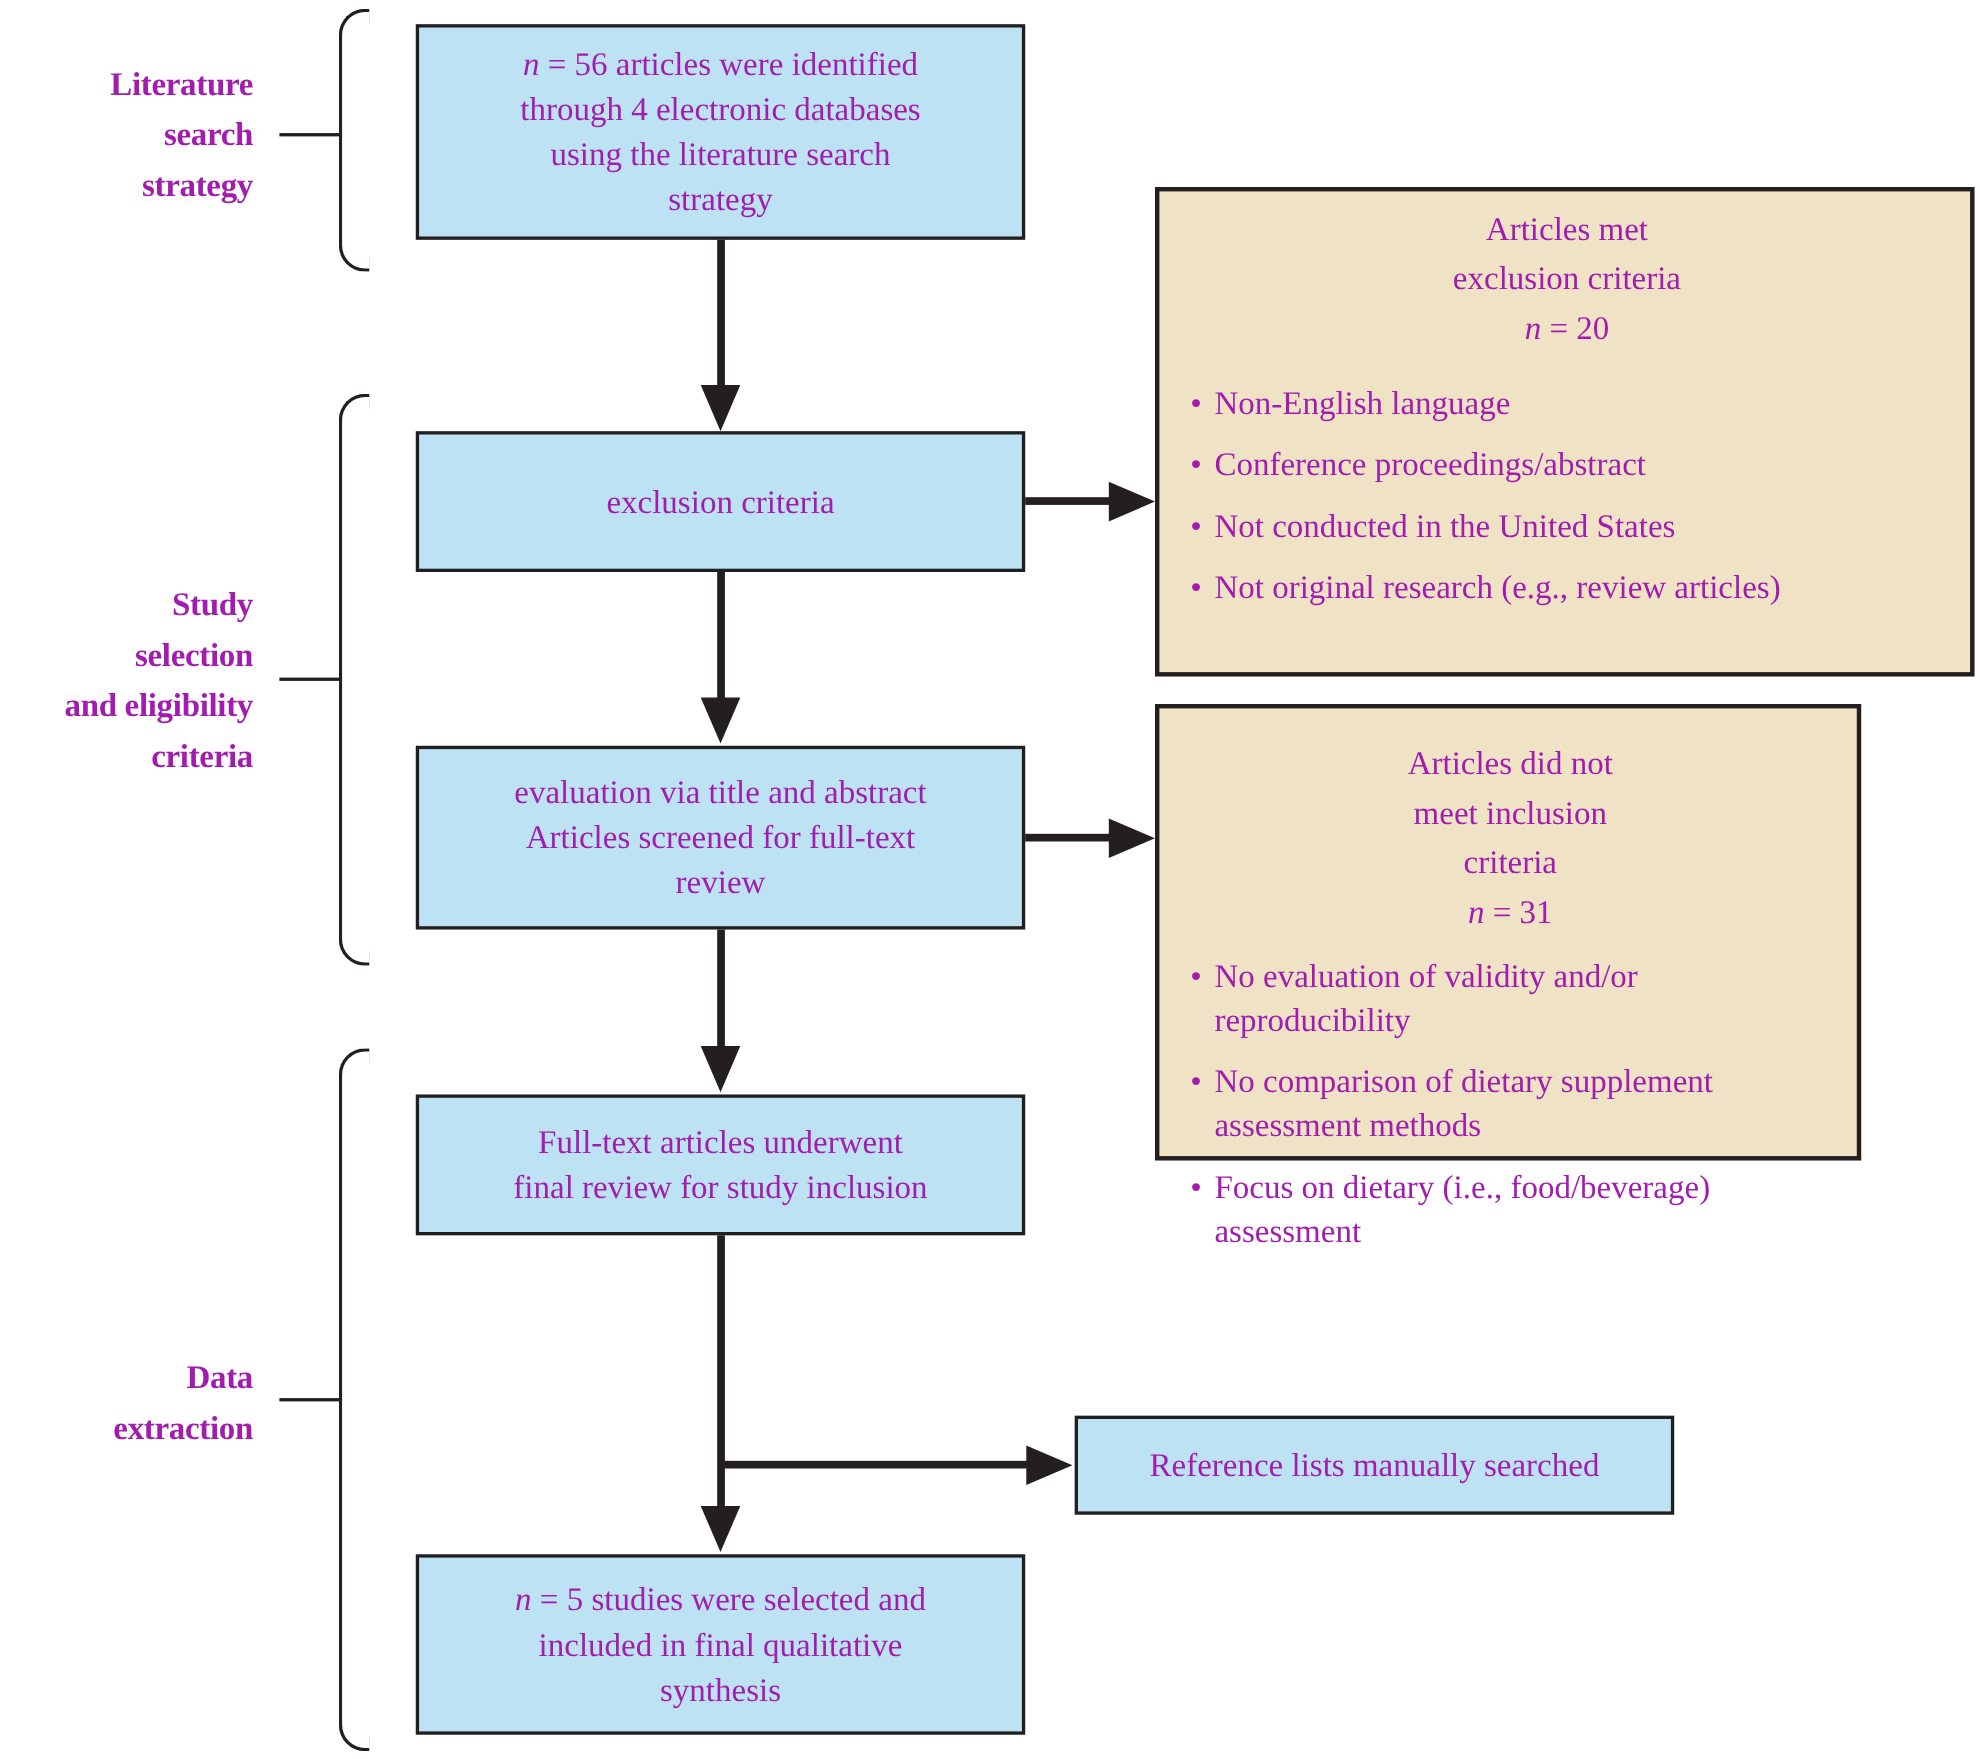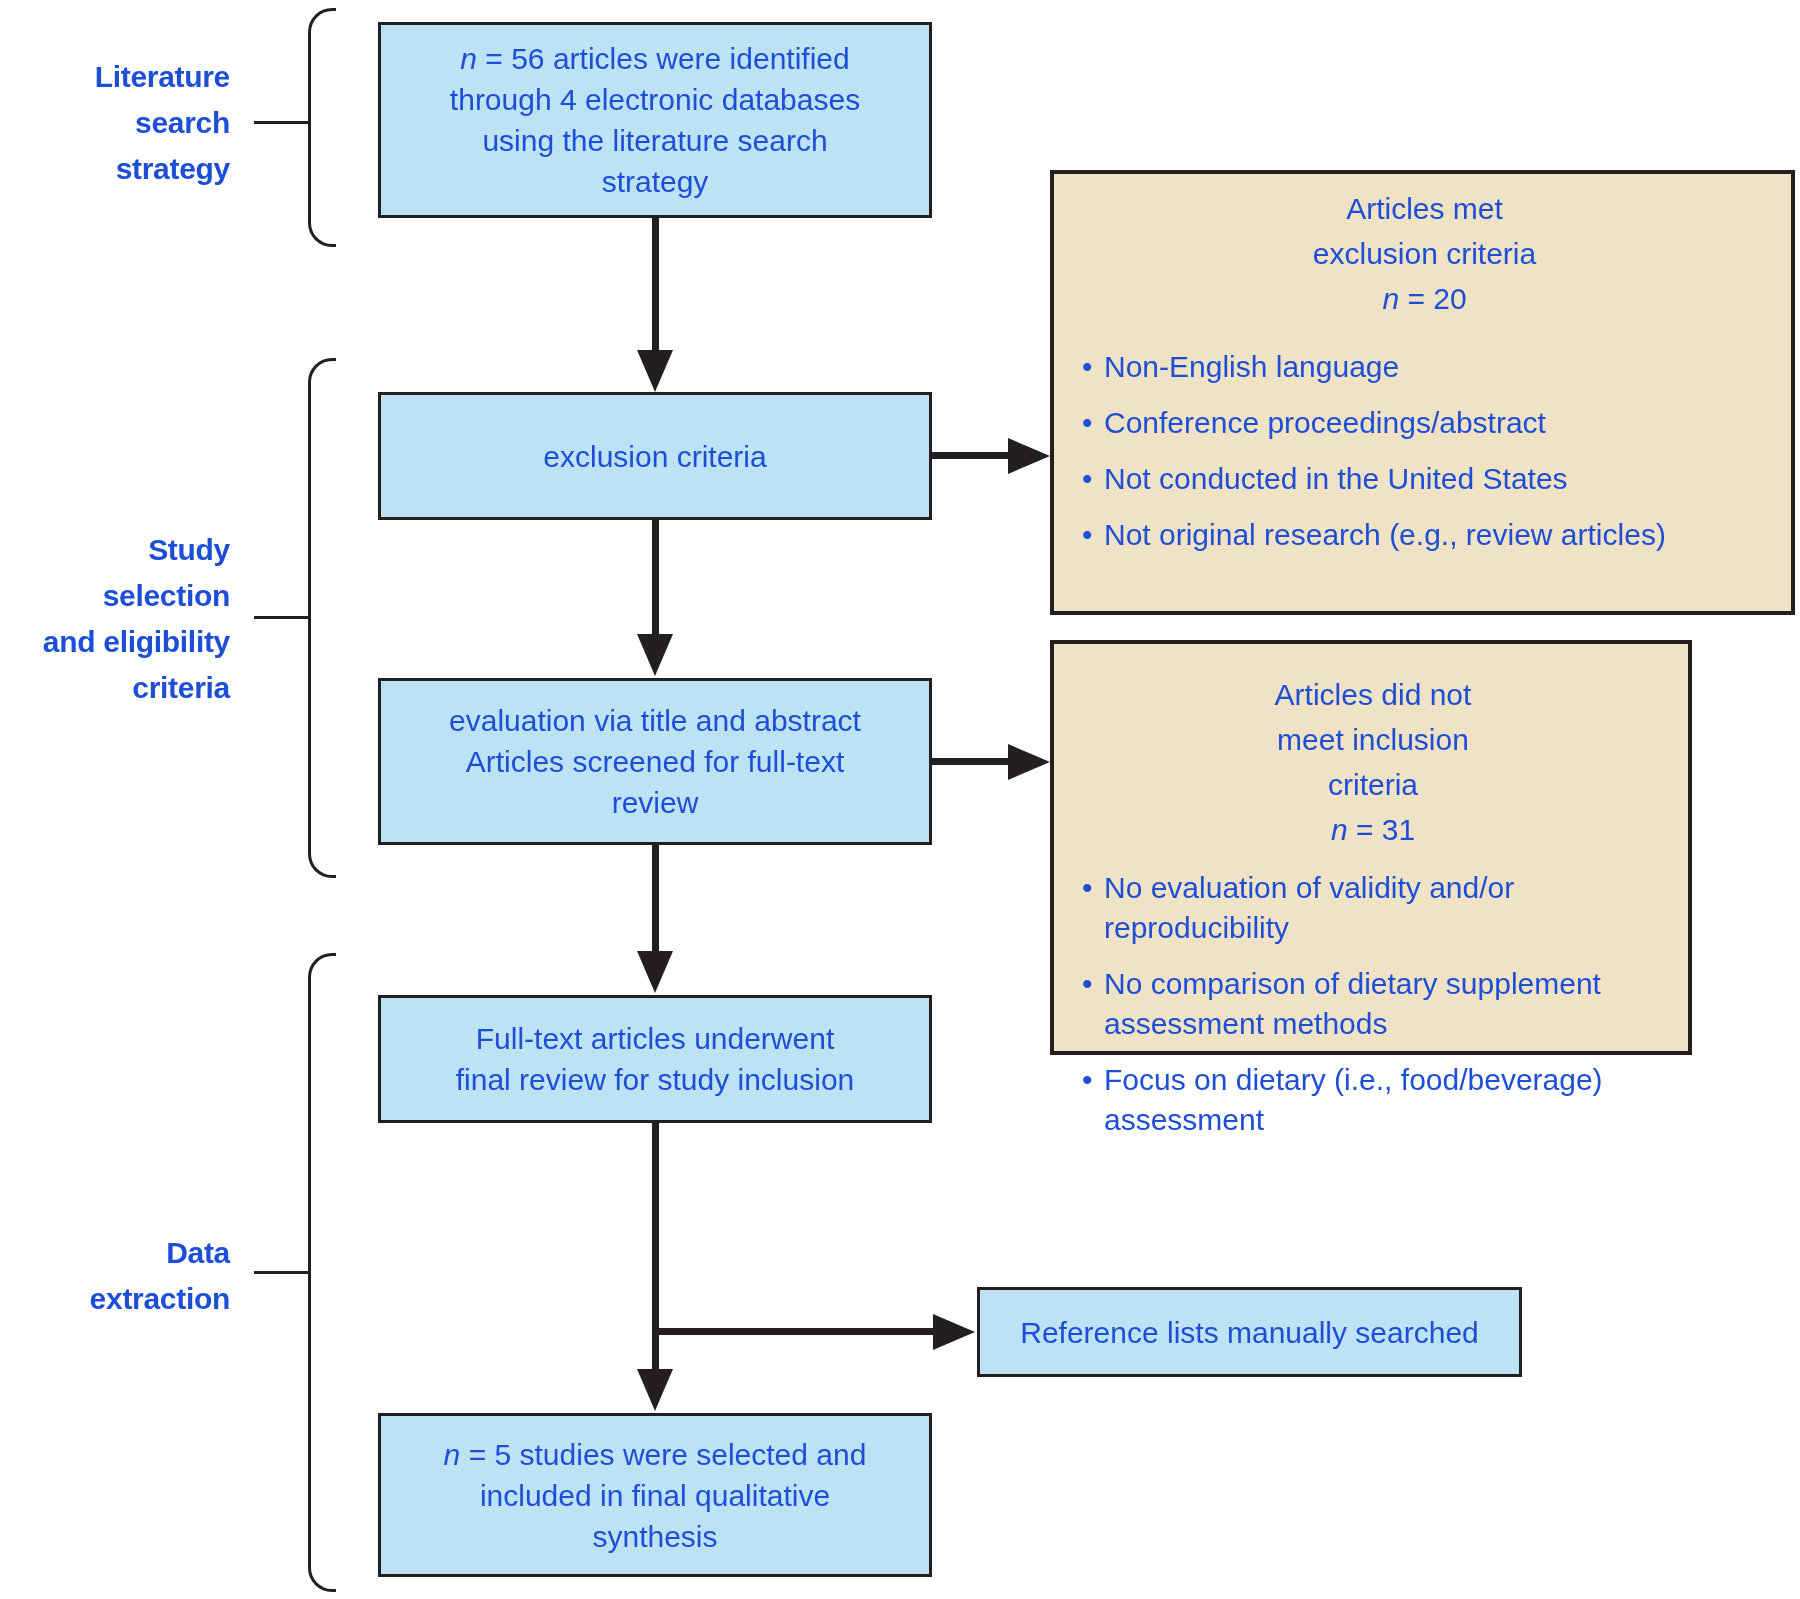--- a/index.html
+++ b/index.html
@@ -6,22 +6,22 @@
     --blue:#bde2f3;
     --tan:#f0e2c4;
     --line:#231f20;
   }
   html,body{margin:0;padding:0;background:#ffffff;}
   #canvas{
     position:relative;
     width:1800px;
     height:1599px;
     background:#ffffff;
-    font-family:Liberation Sans, sans-serif;
-    color:#1d4ed8;
+    font-family:Liberation Serif, serif;
+    color:#a21caf;
     overflow:hidden;
   }
   
   .side-label{
     position:absolute;
     text-align:right;
     font-weight:bold;
     font-size:30px;
     line-height:46px;
     letter-spacing:-0.3px;

